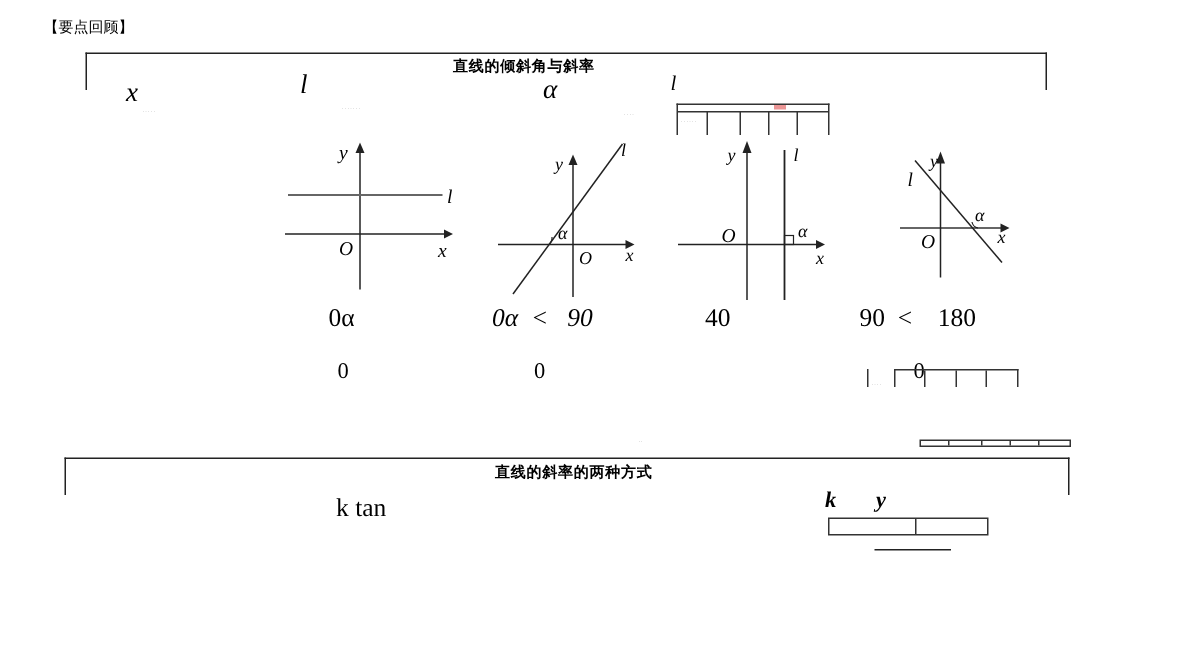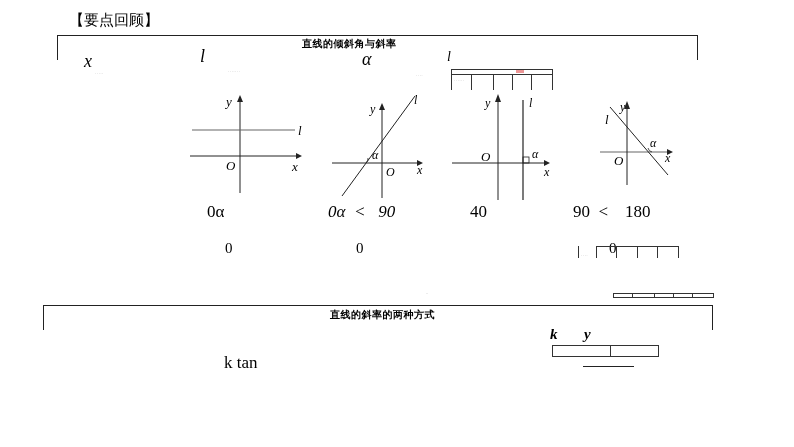--- a/index.html
+++ b/index.html
@@ -1,21 +1,21 @@
 <!DOCTYPE html>
 <html><head>
 <meta charset="utf-8">
 <style>
   html, body { margin:0; padding:0; background:#ffffff; }
   body { width:794px; height:447px; position:relative; overflow:hidden;
          font-family:"Liberation Serif", serif; color:#000; }
   .abs { position:absolute; }
   .cjk { font-family:"DejaVu Sans", sans-serif; }
   .ital { font-style:italic; font-family:"Liberation Serif", serif; }
-  .heading { left:29px; top:11px; font-size:15px;margin-left:40px; }
+  .heading { left:29px; top:11px; font-size:10px; }
   .frame { position:absolute; border-top:1.5px solid #222; border-left:1.5px solid #222; border-right:1.5px solid #222; }
   .sec-title { position:absolute; font-size:10px; font-weight:bold; letter-spacing:0.5px; }
   .tiny { font-size:3px; color:#888; font-family:"Liberation Sans", sans-serif; }
   .math { font-size:17px; font-family:"Liberation Serif", serif; }
   .mini-table { position:absolute; border:1px solid #333; }
   .mini-table .cell { position:absolute; top:0; bottom:0; border-left:1px solid #333; }
   svg text { font-family:"Liberation Serif", serif; font-style:italic; }
 </style>
 </head>
 <body>
@@ -91,21 +91,21 @@
   <polygon points="34,14 37,6 40,14" fill="#222"></polygon>
   <line x1="20" y1="12" x2="78" y2="80" stroke="#222" stroke-width="1"></line>
   <path d="M 62 57 A 5 5 0 0 1 58 53" stroke="#222" fill="none" stroke-width="0.8"></path>
   <text x="30" y="16" font-size="12">y</text>
   <text x="15" y="29" font-size="13">l</text>
   <text x="60" y="52" font-size="12">α</text>
   <text x="24" y="70" font-size="13">O</text>
   <text x="75" y="67" font-size="12">x</text>
 </svg>
 
-<div class="abs math" style="left:207px; top:202px;">0α</div>
+<div class="abs math" style="left:219px; top:202px;">0α</div>
 <div class="abs math" style="left:328px; top:202px; white-space:pre;font-style:italic;">0α  &lt;   90</div>
 <div class="abs math" style="left:470px; top:202px;">40</div>
 <div class="abs math" style="left:573px; top:202px; white-space:pre;">90  &lt;    180</div>
 
 <div class="abs math" style="left:225px; top:240px; font-size:15px;">0</div>
 <div class="abs math" style="left:356px; top:240px; font-size:15px;">0</div>
 <div class="abs math" style="left:609px; top:240px; font-size:15px;">0</div>
 
 <div class="abs" style="left:578px; top:246px; width:100px; height:12px;">
   <div class="abs" style="left:0; top:0; height:12px; border-left:1px solid #333;"></div>
@@ -122,20 +122,20 @@
 <div class="abs" style="left:613px; top:293px; width:99px; height:3px; border:1px solid #333;">
   <div class="abs" style="left:18px; top:0; bottom:0; border-left:1px solid #333;"></div>
   <div class="abs" style="left:40px; top:0; bottom:0; border-left:1px solid #333;"></div>
   <div class="abs" style="left:59px; top:0; bottom:0; border-left:1px solid #333;"></div>
   <div class="abs" style="left:78px; top:0; bottom:0; border-left:1px solid #333;"></div>
 </div>
 
 <div class="frame" style="left:43px; top:305px; width:668px; height:24px;"></div>
 <div class="sec-title cjk" style="left:330px; top:308px;">直线的斜率的两种方式</div>
 
-<div class="abs math" style="left:224px; top:353px;">k tan</div>
+<div class="abs math" style="left:224px; top:329px;">k tan</div>
 <div class="abs ital" style="left:550px; top:326px; font-size:15px; font-weight:bold;">k</div>
 <div class="abs ital" style="left:584px; top:326px; font-size:15px; font-weight:bold;">y</div>
 
 <div class="abs" style="left:552px; top:345px; width:105px; height:10px; border:1px solid #333;">
   <div class="abs" style="left:57px; top:0; bottom:0; border-left:1px solid #333;"></div>
 </div>
 <div class="abs" style="left:583px; top:366px; width:51px; border-top:1px solid #222;"></div>
 
 </body></html>

